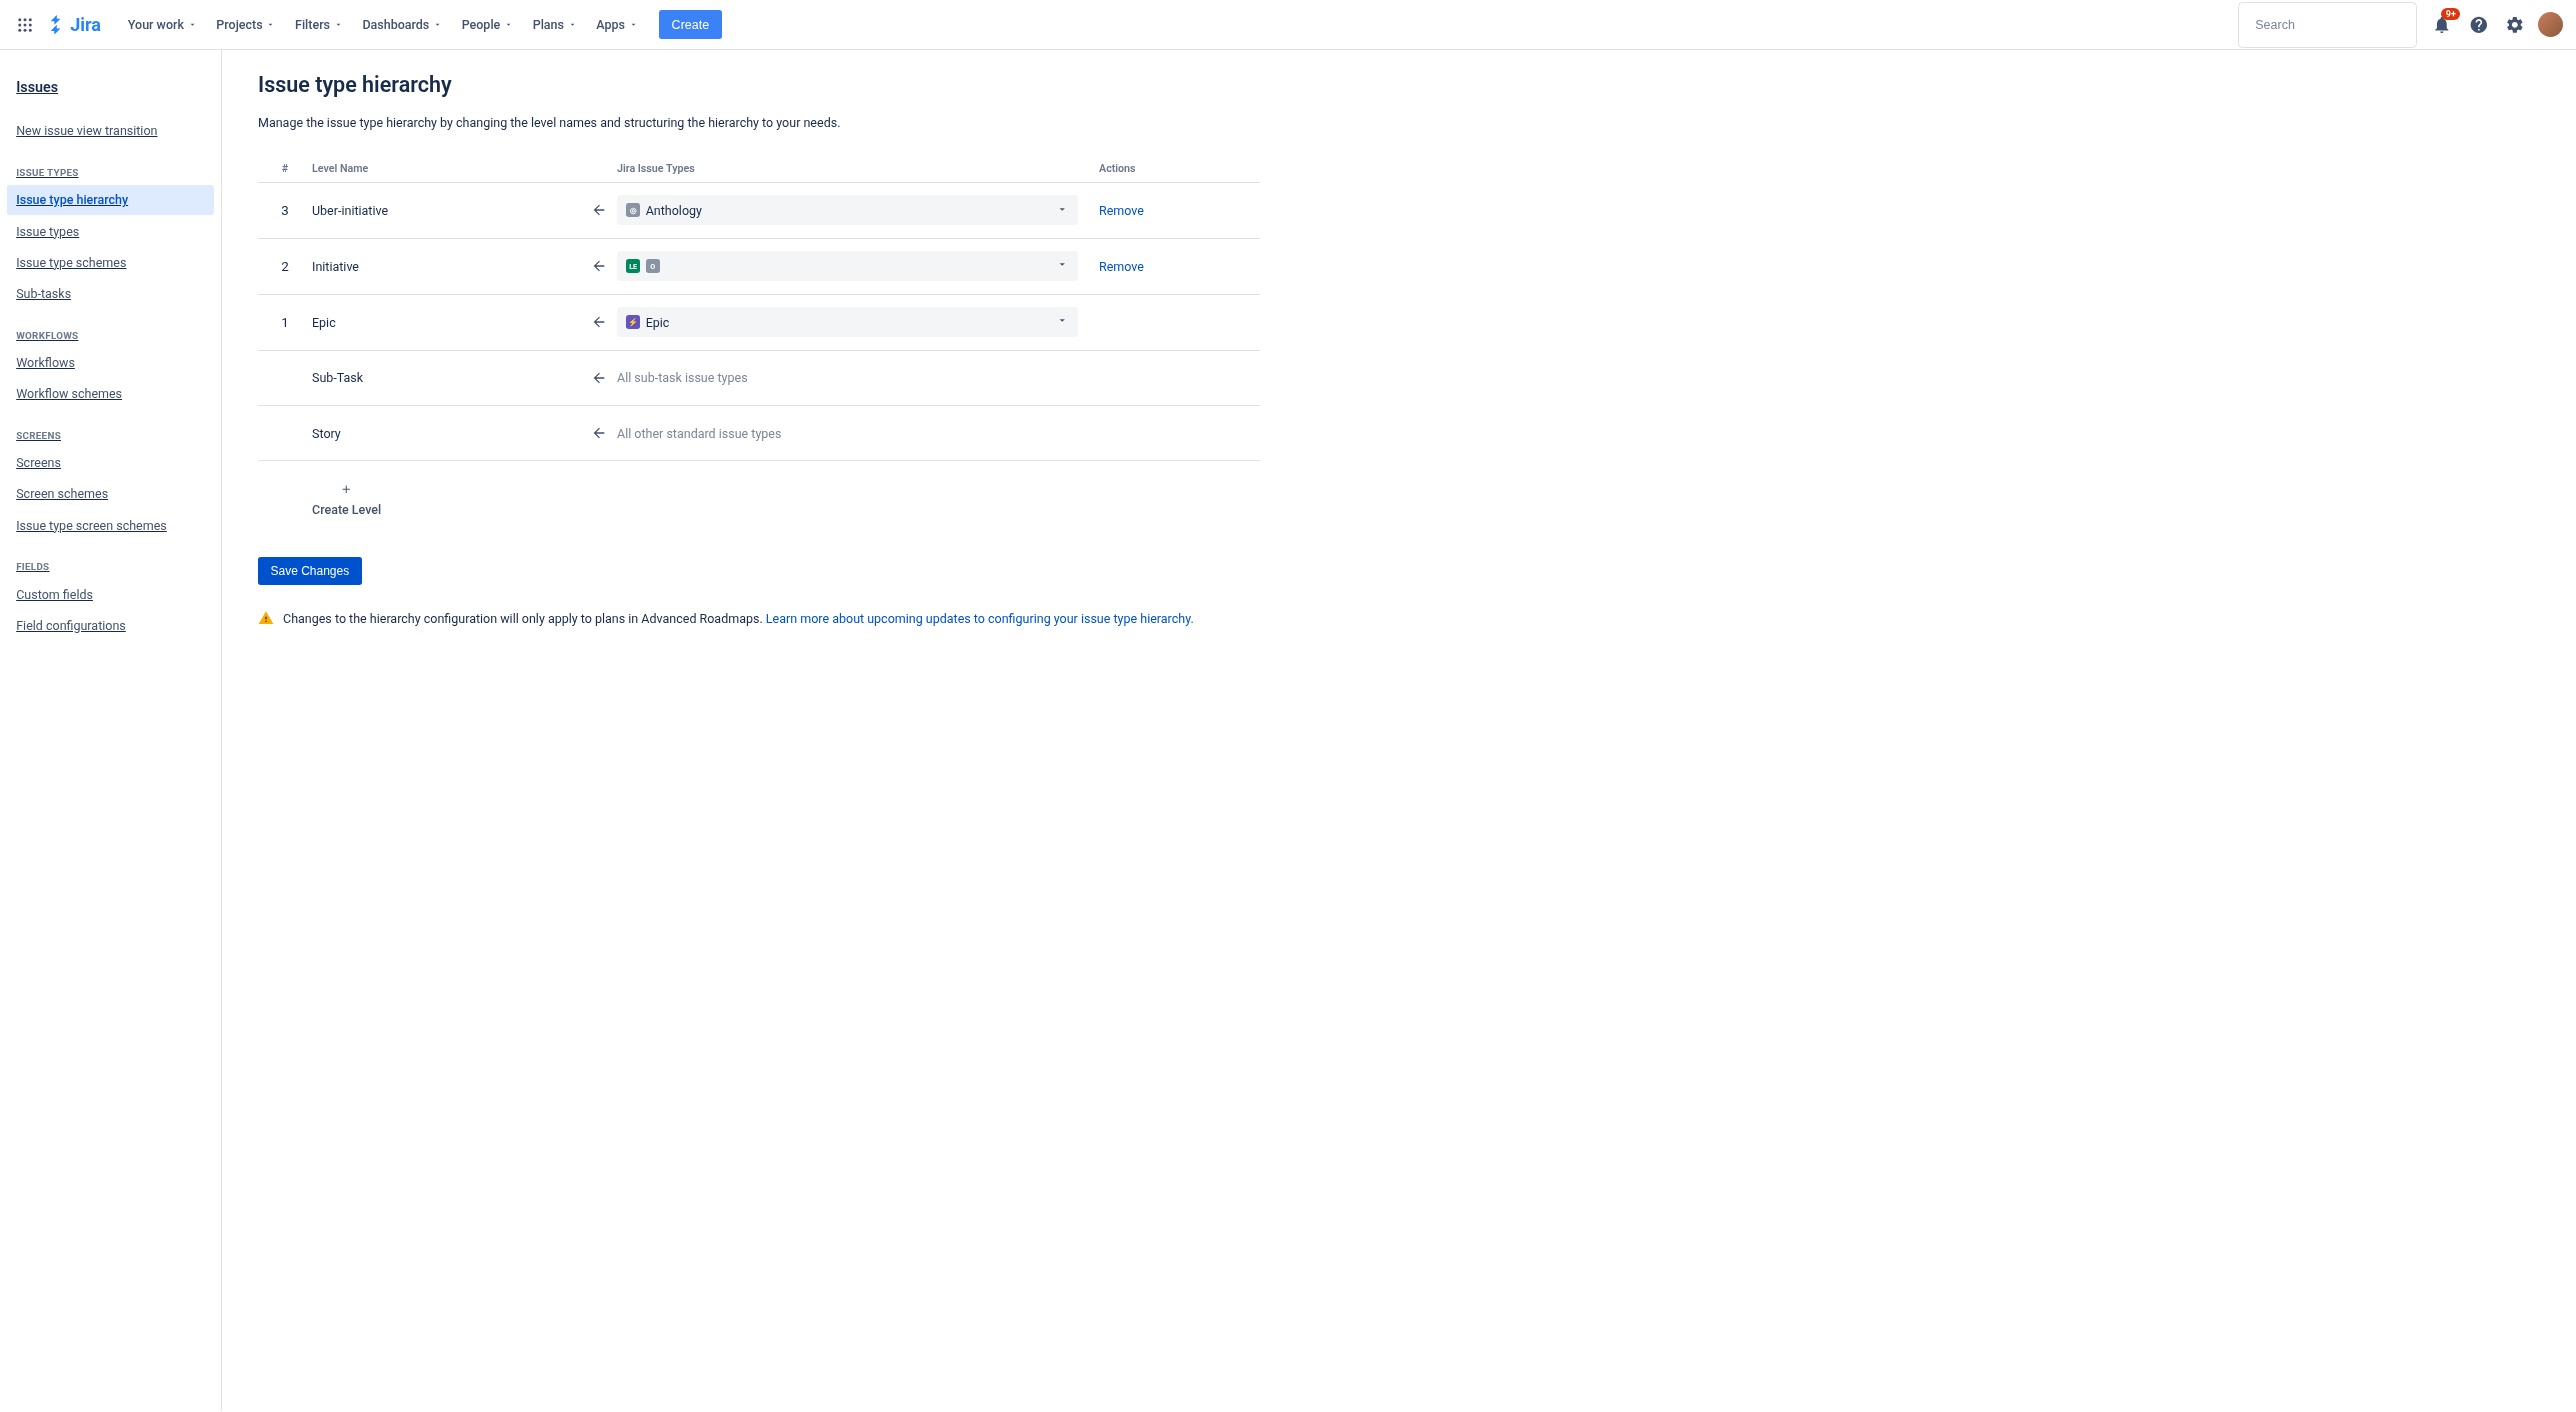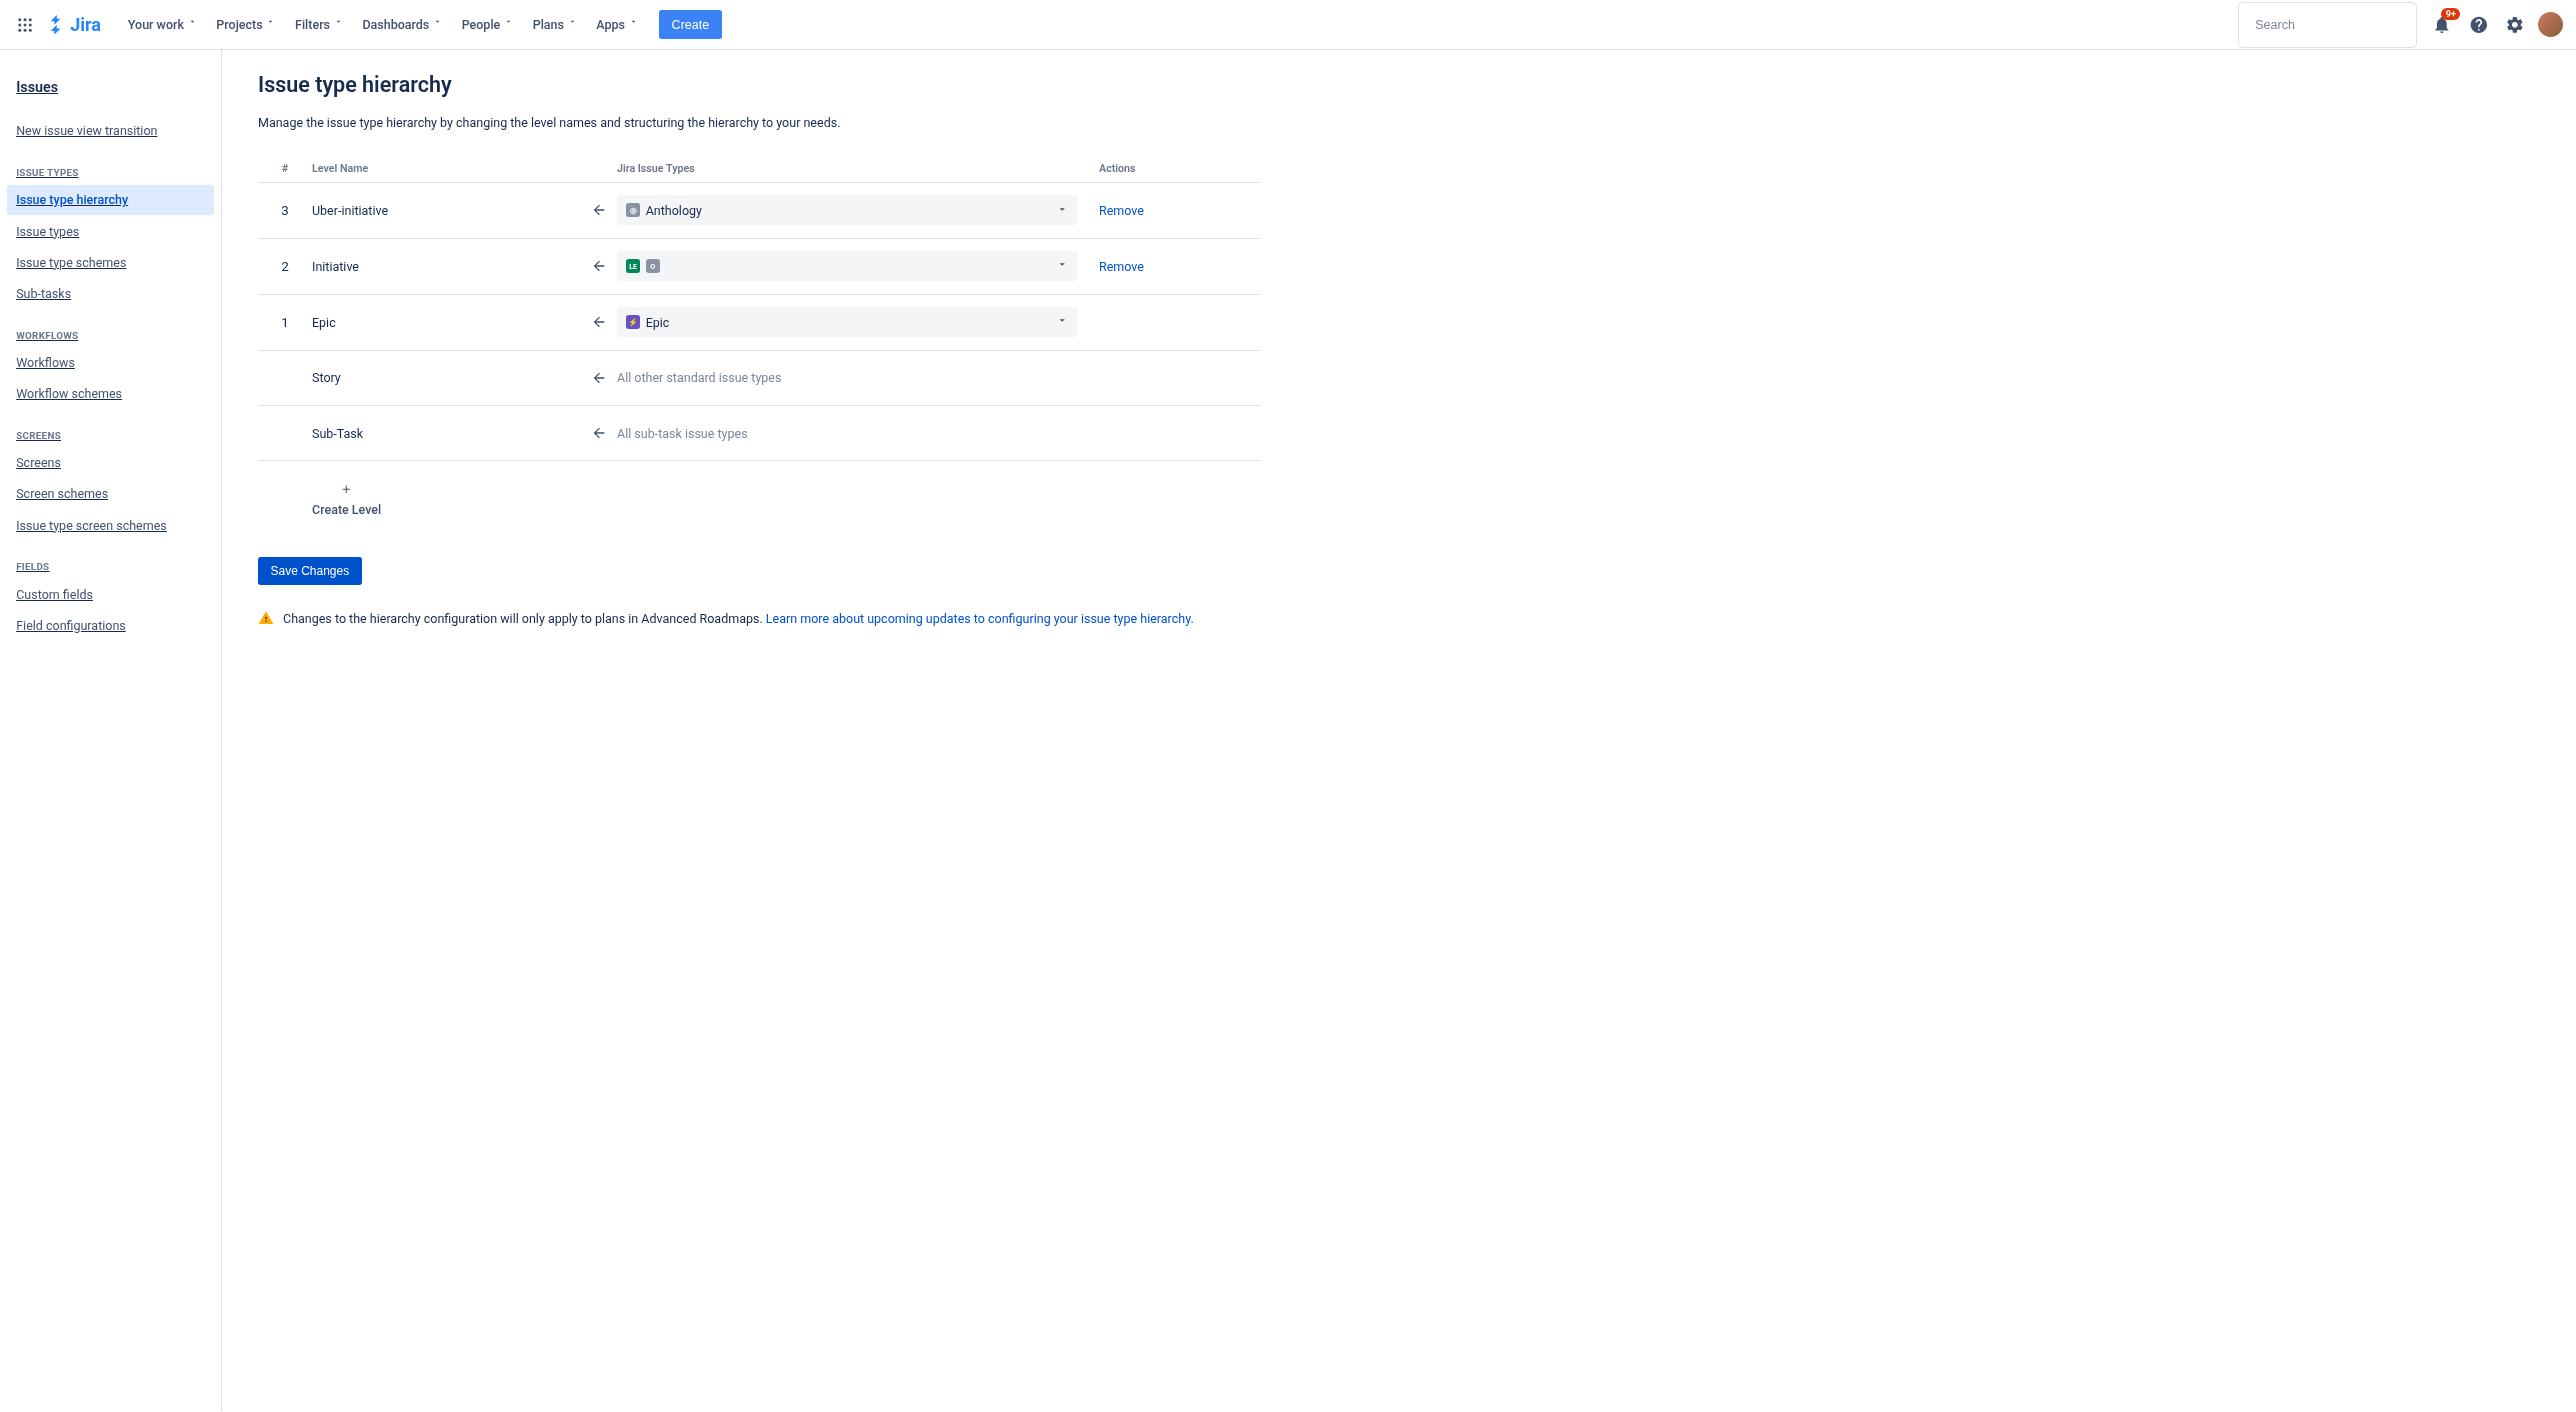--- a/index.html
+++ b/index.html
@@ -5,21 +5,21 @@
 * { box-sizing: border-box; margin: 0; padding: 0; }
 body { font-family: -apple-system, BlinkMacSystemFont, "Segoe UI", Roboto, sans-serif; color: #172B4D; background: #fff; font-size: 12.5px; }
 
 
 .topnav { display: flex; align-items: center; height: 50px; padding: 0 10.7px; border-bottom: 0.9px solid #DFE1E6; }
 .app-switcher { width: 29px; height: 29px; display: flex; align-items: center; justify-content: center; border-radius: 2.7px; cursor: pointer; margin-right: 3.6px; }
 .app-switcher svg { width: 18px; height: 18px; fill: #42526E; }
 .logo { display: flex; align-items: center; gap: 3.6px; color: #2684FF; font-weight: 700; font-size: 18px; margin-right: 14.3px; cursor: pointer; padding: 3.6px; }
 .logo svg { width: 19.7px; height: 19.7px; fill: #2684FF; }
 .nav-items { display: flex; align-items: center; gap: 1.8px; }
-.nav-item { display: flex; gap: 3.6px; padding: 5.4px 9px; border-radius: 2.7px; cursor: pointer; color: #42526E; font-weight: 500; }
+.nav-item { display: flex; align-items: center; gap: 3.6px; padding: 5.4px 9px; border-radius: 2.7px; cursor: pointer; color: #42526E; font-weight: 500; }
 .chevron { width: 9px; height: 9px; }
 .create-btn { background: #3b82f6; color: #fff; border: none; padding: 7.2px 12.5px; border-radius: 2.7px; font-weight: 500; cursor: pointer; margin-left: 10.7px; font-size: 12.5px; }
 .spacer { flex: 1; }
 .search-box { display: flex; align-items: center; border: 1.8px solid #DFE1E6; border-radius: 4.5px; padding: 3.6px 9px; width: 179px; height: 46px; }
 .search-box svg { width: 14.3px; height: 14.3px; fill: #5E6C84; margin-right: 7.2px; }
 .search-box input { border: none; outline: none; font-size: 12.5px; flex: 1; color: #172B4D; }
 .search-box input::placeholder { color: #7A869A; }
 .header-icons { display: flex; align-items: center; gap: 7.2px; margin-left: 10.7px; }
 .header-icon { width: 29px; height: 29px; display: flex; align-items: center; justify-content: center; border-radius: 50%; cursor: pointer; position: relative; }
 .header-icon svg { width: 19.7px; height: 19.7px; fill: #42526E; }
@@ -270,42 +270,42 @@
             <span class="sel-chevron"><svg viewBox="0 0 24 24">
                   <path d="M7 10l5 5 5-5z"></path>
                 </svg></span>
           </div>
         </div>
         <div class="col-actions"></div>
       </div>
 
       <div class="hrow">
         <div class="col-num"></div>
+        <div class="col-name">Sub-Task</div>
+        <div class="col-arrow arrow-icon">
+            <svg viewBox="0 0 24 24">
+              <path d="M20 11H7.83l5.59-5.59L12 4l-8 8 8 8 1.41-1.41L7.83 13H20v-2z"></path>
+            </svg>
+          </div>
+        <div class="col-types">
+            <div class="static-types">All sub-task issue types</div>
+          </div>
+        <div class="col-actions"></div>
+      </div>
+
+      <div class="hrow">
+        <div class="col-num"></div>
         <div class="col-name">Story</div>
         <div class="col-arrow arrow-icon">
             <svg viewBox="0 0 24 24">
               <path d="M20 11H7.83l5.59-5.59L12 4l-8 8 8 8 1.41-1.41L7.83 13H20v-2z"></path>
             </svg>
           </div>
         <div class="col-types">
             <div class="static-types">All other standard issue types</div>
-          </div>
-        <div class="col-actions"></div>
-      </div>
-
-      <div class="hrow">
-        <div class="col-num"></div>
-        <div class="col-name">Sub-Task</div>
-        <div class="col-arrow arrow-icon">
-            <svg viewBox="0 0 24 24">
-              <path d="M20 11H7.83l5.59-5.59L12 4l-8 8 8 8 1.41-1.41L7.83 13H20v-2z"></path>
-            </svg>
-          </div>
-        <div class="col-types">
-            <div class="static-types">All sub-task issue types</div>
           </div>
         <div class="col-actions"></div>
       </div>
 
       <div class="hrow" style="border-bottom:none;">
         <div class="create-level">
           <svg viewBox="0 0 24 24">
               <path d="M19 13h-6v6h-2v-6H5v-2h6V5h2v6h6v2z"></path>
             </svg>
           <span>Create Level</span>

